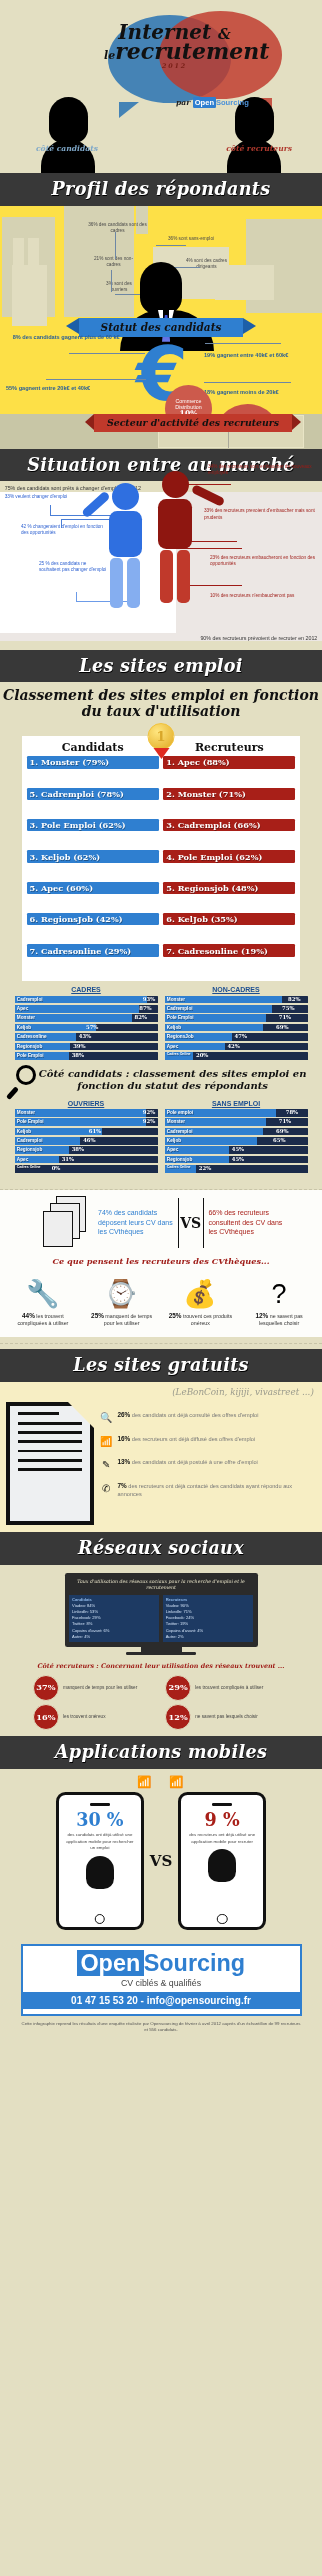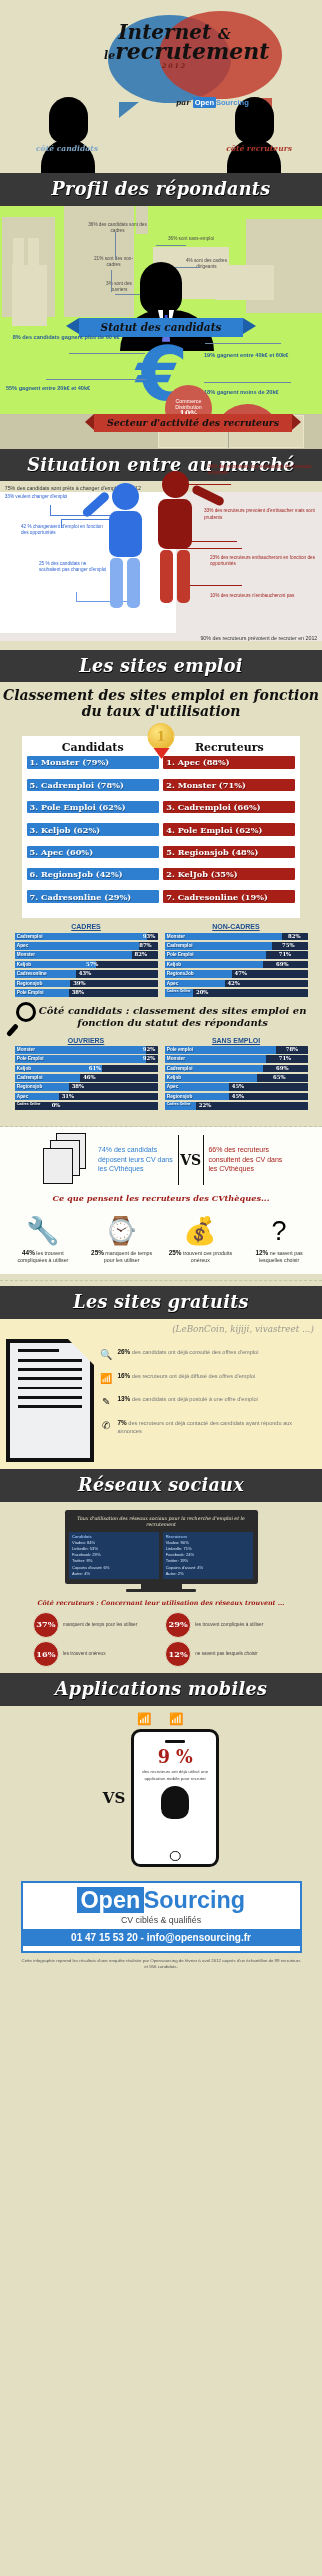--- a/index.html
+++ b/index.html
@@ -49,21 +49,21 @@
   }
   .side-l { left:36px; color:#7fa8c9; }
   .side-r { right:30px; color:#b03a2e; }
   .par-os { position:absolute; left:176px; top:98px; font-size:7.6px; color:#222;
             font-family:"DejaVu Serif", serif; font-style:italic; font-weight:bold; }
   .os-chip { background:#2f7fd0; color:#fff; font-style:normal; padding:0.6px 1.8px; border-radius:1.2px;
              font-family:"Liberation Sans",sans-serif; font-weight:bold; }
   .os-rest { color:#4f93d8; font-style:normal; font-family:"Liberation Sans",sans-serif; font-weight:bold;}
 
   
-  .profil { background:#bef264; height:208px; position:relative; overflow:hidden; }
+  .profil { background:#fde047; height:208px; position:relative; overflow:hidden; }
   .bldg { position:absolute; background:#d5d2b3; }
   .bldg2{ position:absolute; background:#e1ddc0; }
   .pf-note { position:absolute; font-size:4.7px; color:#4a4a4a; line-height:1.35; text-align:center; }
   .leader { position:absolute; border-color:#6d87a5; border-style:solid; border-width:0; }
   .man { position:absolute; left:120px; top:56px; width:82px; }
   .man-head { width:42px; height:53px; background:#000; border-radius:21px 21px 17.6px 17.6px; margin:0 auto; }
   .man-shoulders { width:94px; height:41px; background:#000; border-radius:47px 47px 0 0; margin:-4.7px auto 0; position:relative; }
   .collar-l,.collar-r{position:absolute;top:0;width:0;height:0;}
   .collar-l{left:30px;border-left:8.2px solid transparent;border-right:5.9px solid #fff;border-bottom:23.4px solid transparent;}
   .collar-r{left:49px;border-right:8.2px solid transparent;border-left:5.9px solid #fff;border-bottom:23.4px solid transparent;}
@@ -110,21 +110,21 @@
 
   
   .sub-title { text-align:center; font-family:"DejaVu Serif",serif; font-style:italic;
                font-weight:bold; font-size:14px; color:#111; padding:4.7px 0 2.3px; }
   .rank-wrap { width:278px; margin:0 auto; background:#fff; padding:3.5px 4.7px 4.7px; position:relative; }
   .rank-cols { display:flex; gap:4.7px; }
   .rank-col { flex:1; }
   .rank-h { text-align:center; font-family:"DejaVu Serif",serif; font-weight:bold; font-size:11px;
             color:#111; padding:1.2px 0 2.3px; }
   .rank-item { color:#fff; font-family:"DejaVu Serif",serif; font-weight:bold; font-size:8.2px;
-               padding:1.2px 2.9px; margin-bottom:10px; border-radius:1.2px; white-space:nowrap;
+               padding:1.2px 2.9px; margin-bottom:19px; border-radius:1.2px; white-space:nowrap;
                text-shadow:0.6px 0.6px 0 rgba(0,0,0,.35); }
   .c-blue { background:#2f7fd0; }
   .c-red  { background:#a81f18; }
   .medal { position:absolute; left:50%; top:-13px; transform:translateX(-50%); width:27px; height:27px;
            border-radius:50%; background:radial-gradient(circle at 35% 30%,#ffe680,#e0a81e);
            border:1.8px solid #f2c33c; display:flex; align-items:center; justify-content:center;
            font-family:"DejaVu Serif",serif; font-weight:bold; font-size:13px; color:#d9a72a; z-index:6;}
   .medal:after{content:"";position:absolute;bottom:-9.4px;left:4.7px;width:0;height:0;
      border-left:8.2px solid transparent;border-right:8.2px solid transparent;border-top:11.7px solid #e02b20;}
 
@@ -415,21 +415,21 @@
           <div class="rank-item c-blue">6. RegionsJob (42%)</div>
           <div class="rank-item c-blue">7. Cadresonline (29%)</div>
         </div>
         <div class="rank-col">
           <div class="rank-h">Recruteurs</div>
           <div class="rank-item c-red">1. Apec (88%)</div>
           <div class="rank-item c-red">2. Monster (71%)</div>
           <div class="rank-item c-red">3. Cadremploi (66%)</div>
           <div class="rank-item c-red">4. Pole Emploi (62%)</div>
           <div class="rank-item c-red">5. Regionsjob (48%)</div>
-          <div class="rank-item c-red">2. KelJob (35%)</div>
+          <div class="rank-item c-red">6. KelJob (35%)</div>
           <div class="rank-item c-red">7. Cadresonline (19%)</div>
         </div>
       </div>
     </div>
 
     <div class="stat-grid">
       <div class="stat-col">
         <div class="stat-h">CADRES</div>
         <div class="bar-row">
             <div class="bar-fill" style="width:93%"></div>
@@ -713,20 +713,27 @@
         <div class="circ">12%</div>
         <span>ne savent pas lesquels choisir</span>
       </div>
     </div>
   </div>
 
   <div class="band">Applications mobiles</div>
   <div class="apps">
     <div class="wifi">📶📶</div>
     <div class="phones">
+      <div class="phone ph-blue">
+        <div class="spk"></div>
+        <div class="ph-big">30 %</div>
+        <div class="ph-txt">des candidats ont déjà utilisé une application mobile pour rechercher un emploi</div>
+        <div style="width:28px;height:33px;background:#111;border-radius:14px 14px 10.5px 10.5px;margin:4.7px auto 0;"></div>
+        <div class="home"></div>
+      </div>
       <div class="vs2">VS</div>
       <div class="phone ph-red">
         <div class="spk"></div>
         <div class="ph-big">9 %</div>
         <div class="ph-txt">des recruteurs ont déjà utilisé une application mobile pour recruter</div>
         <div style="width:28px;height:33px;background:#111;border-radius:14px 14px 10.5px 10.5px;margin:4.7px auto 0;"></div>
         <div class="home"></div>
       </div>
     </div>
   </div>

